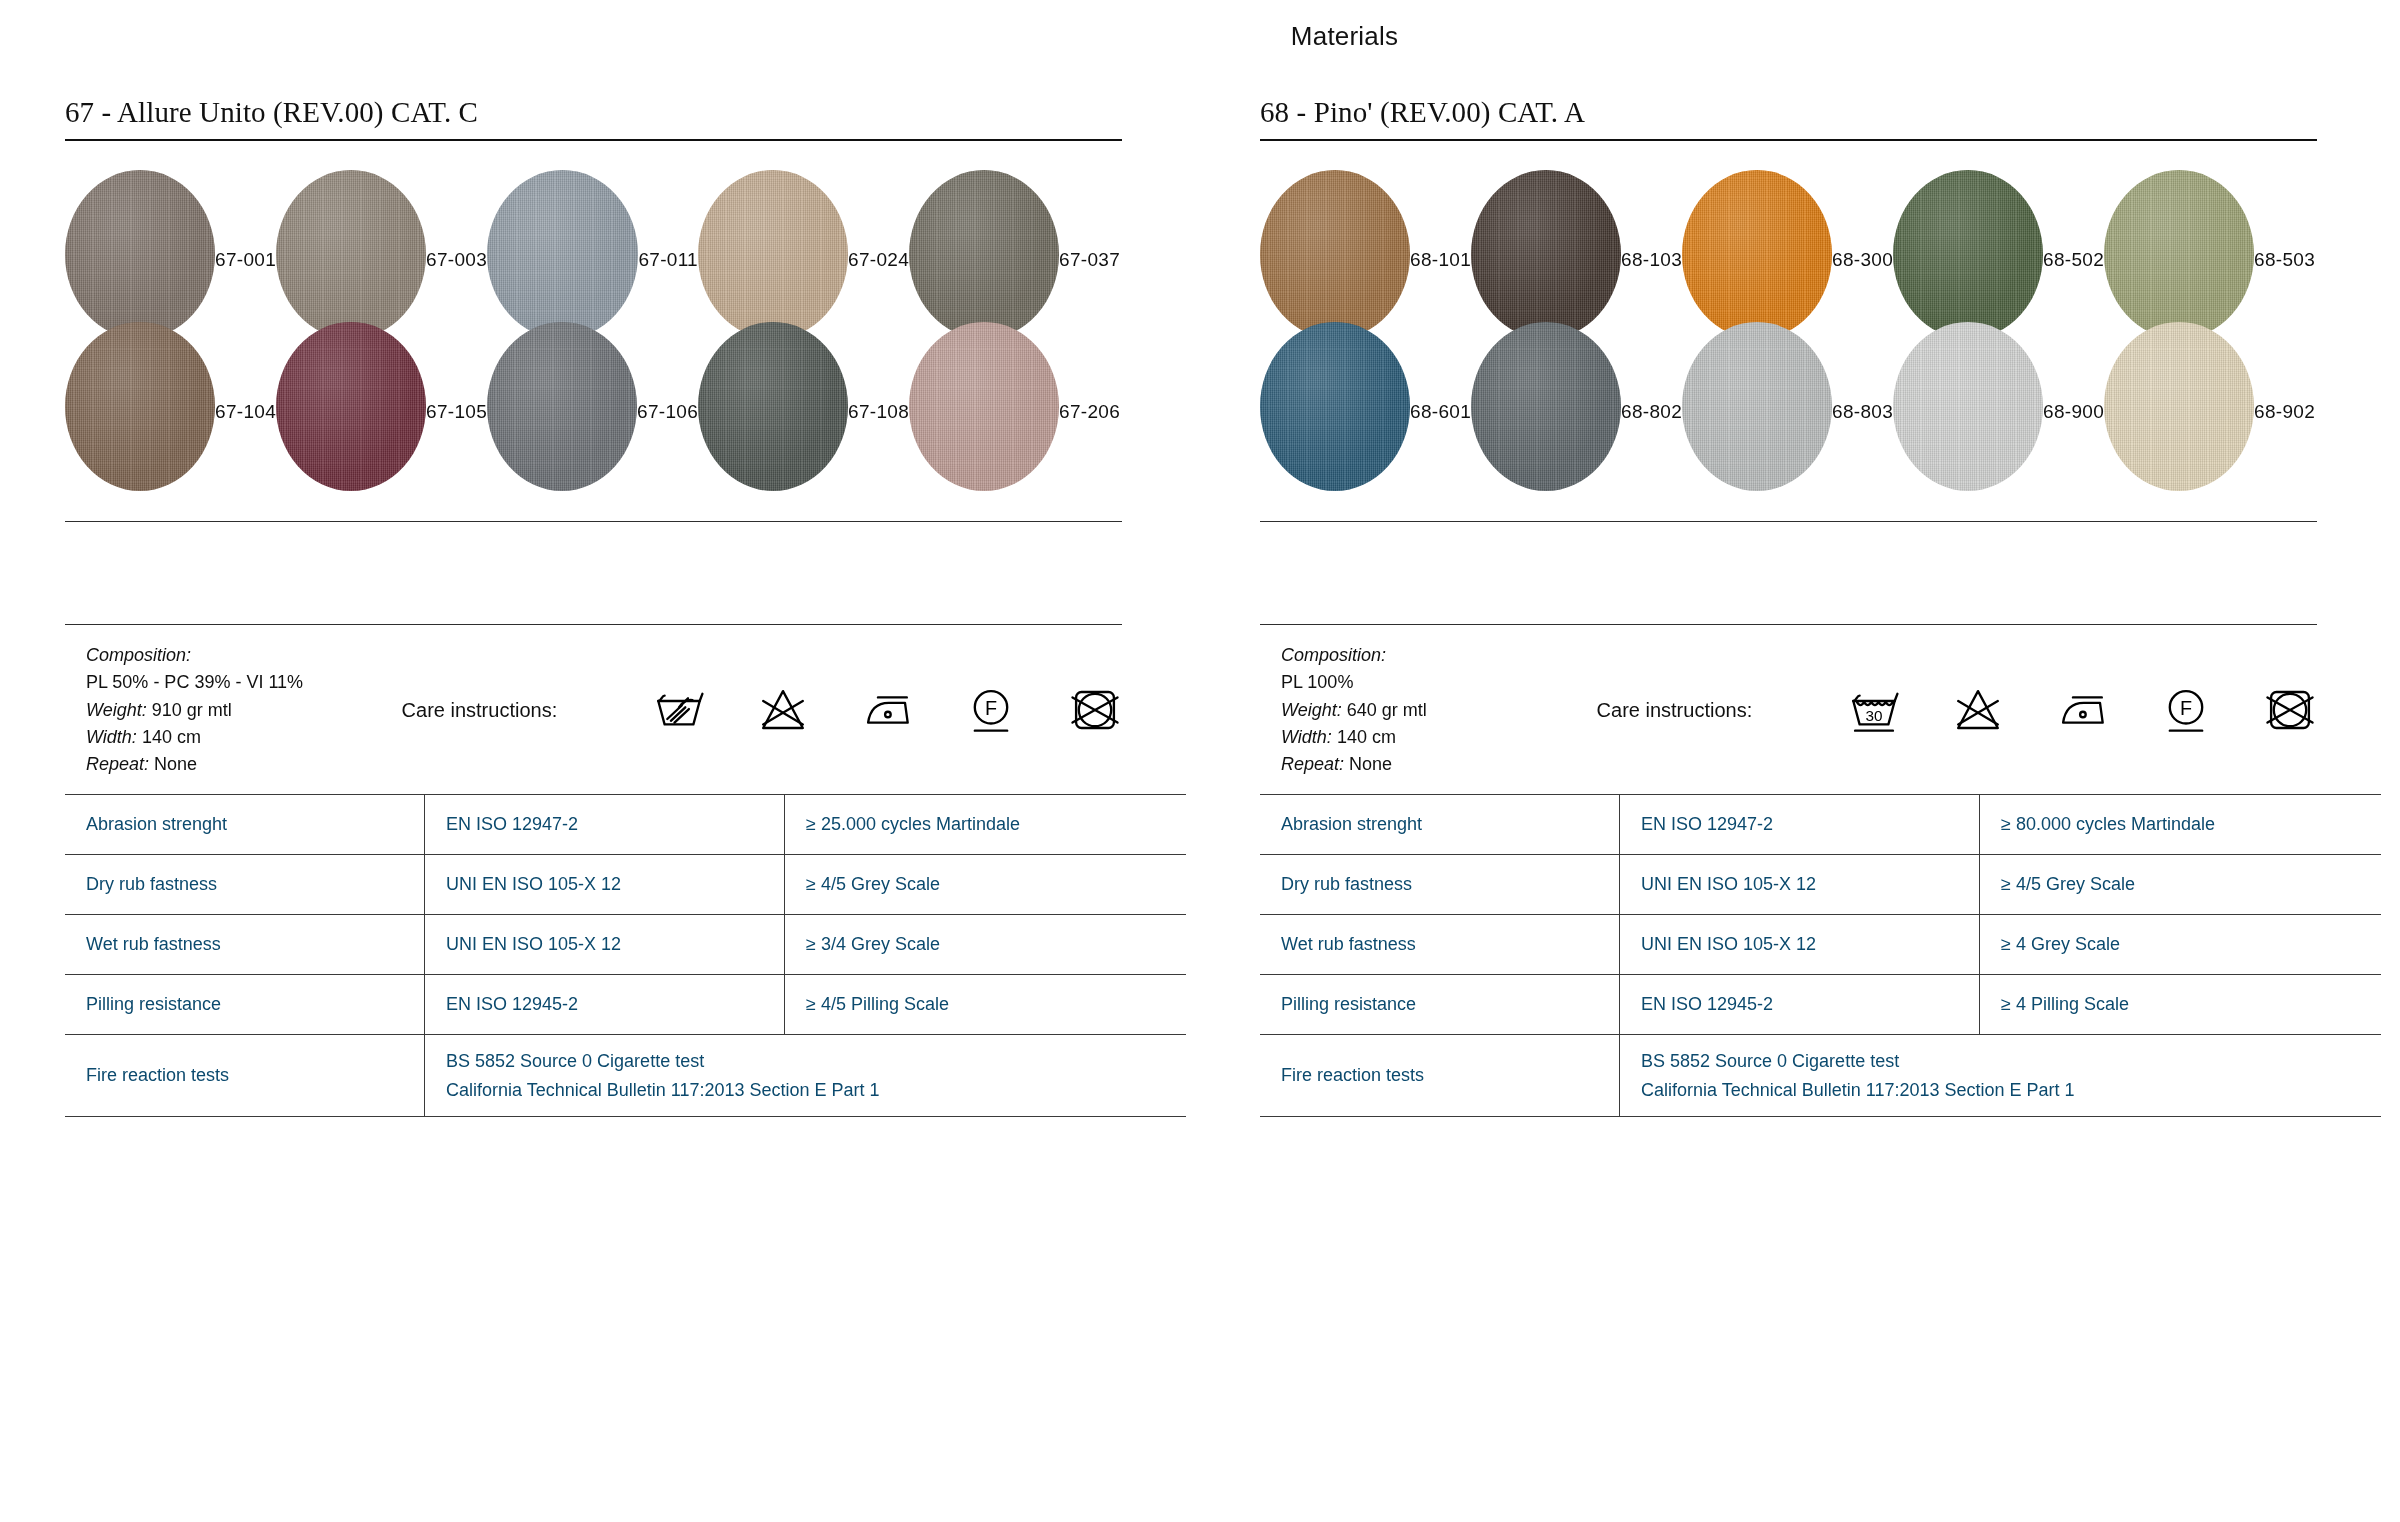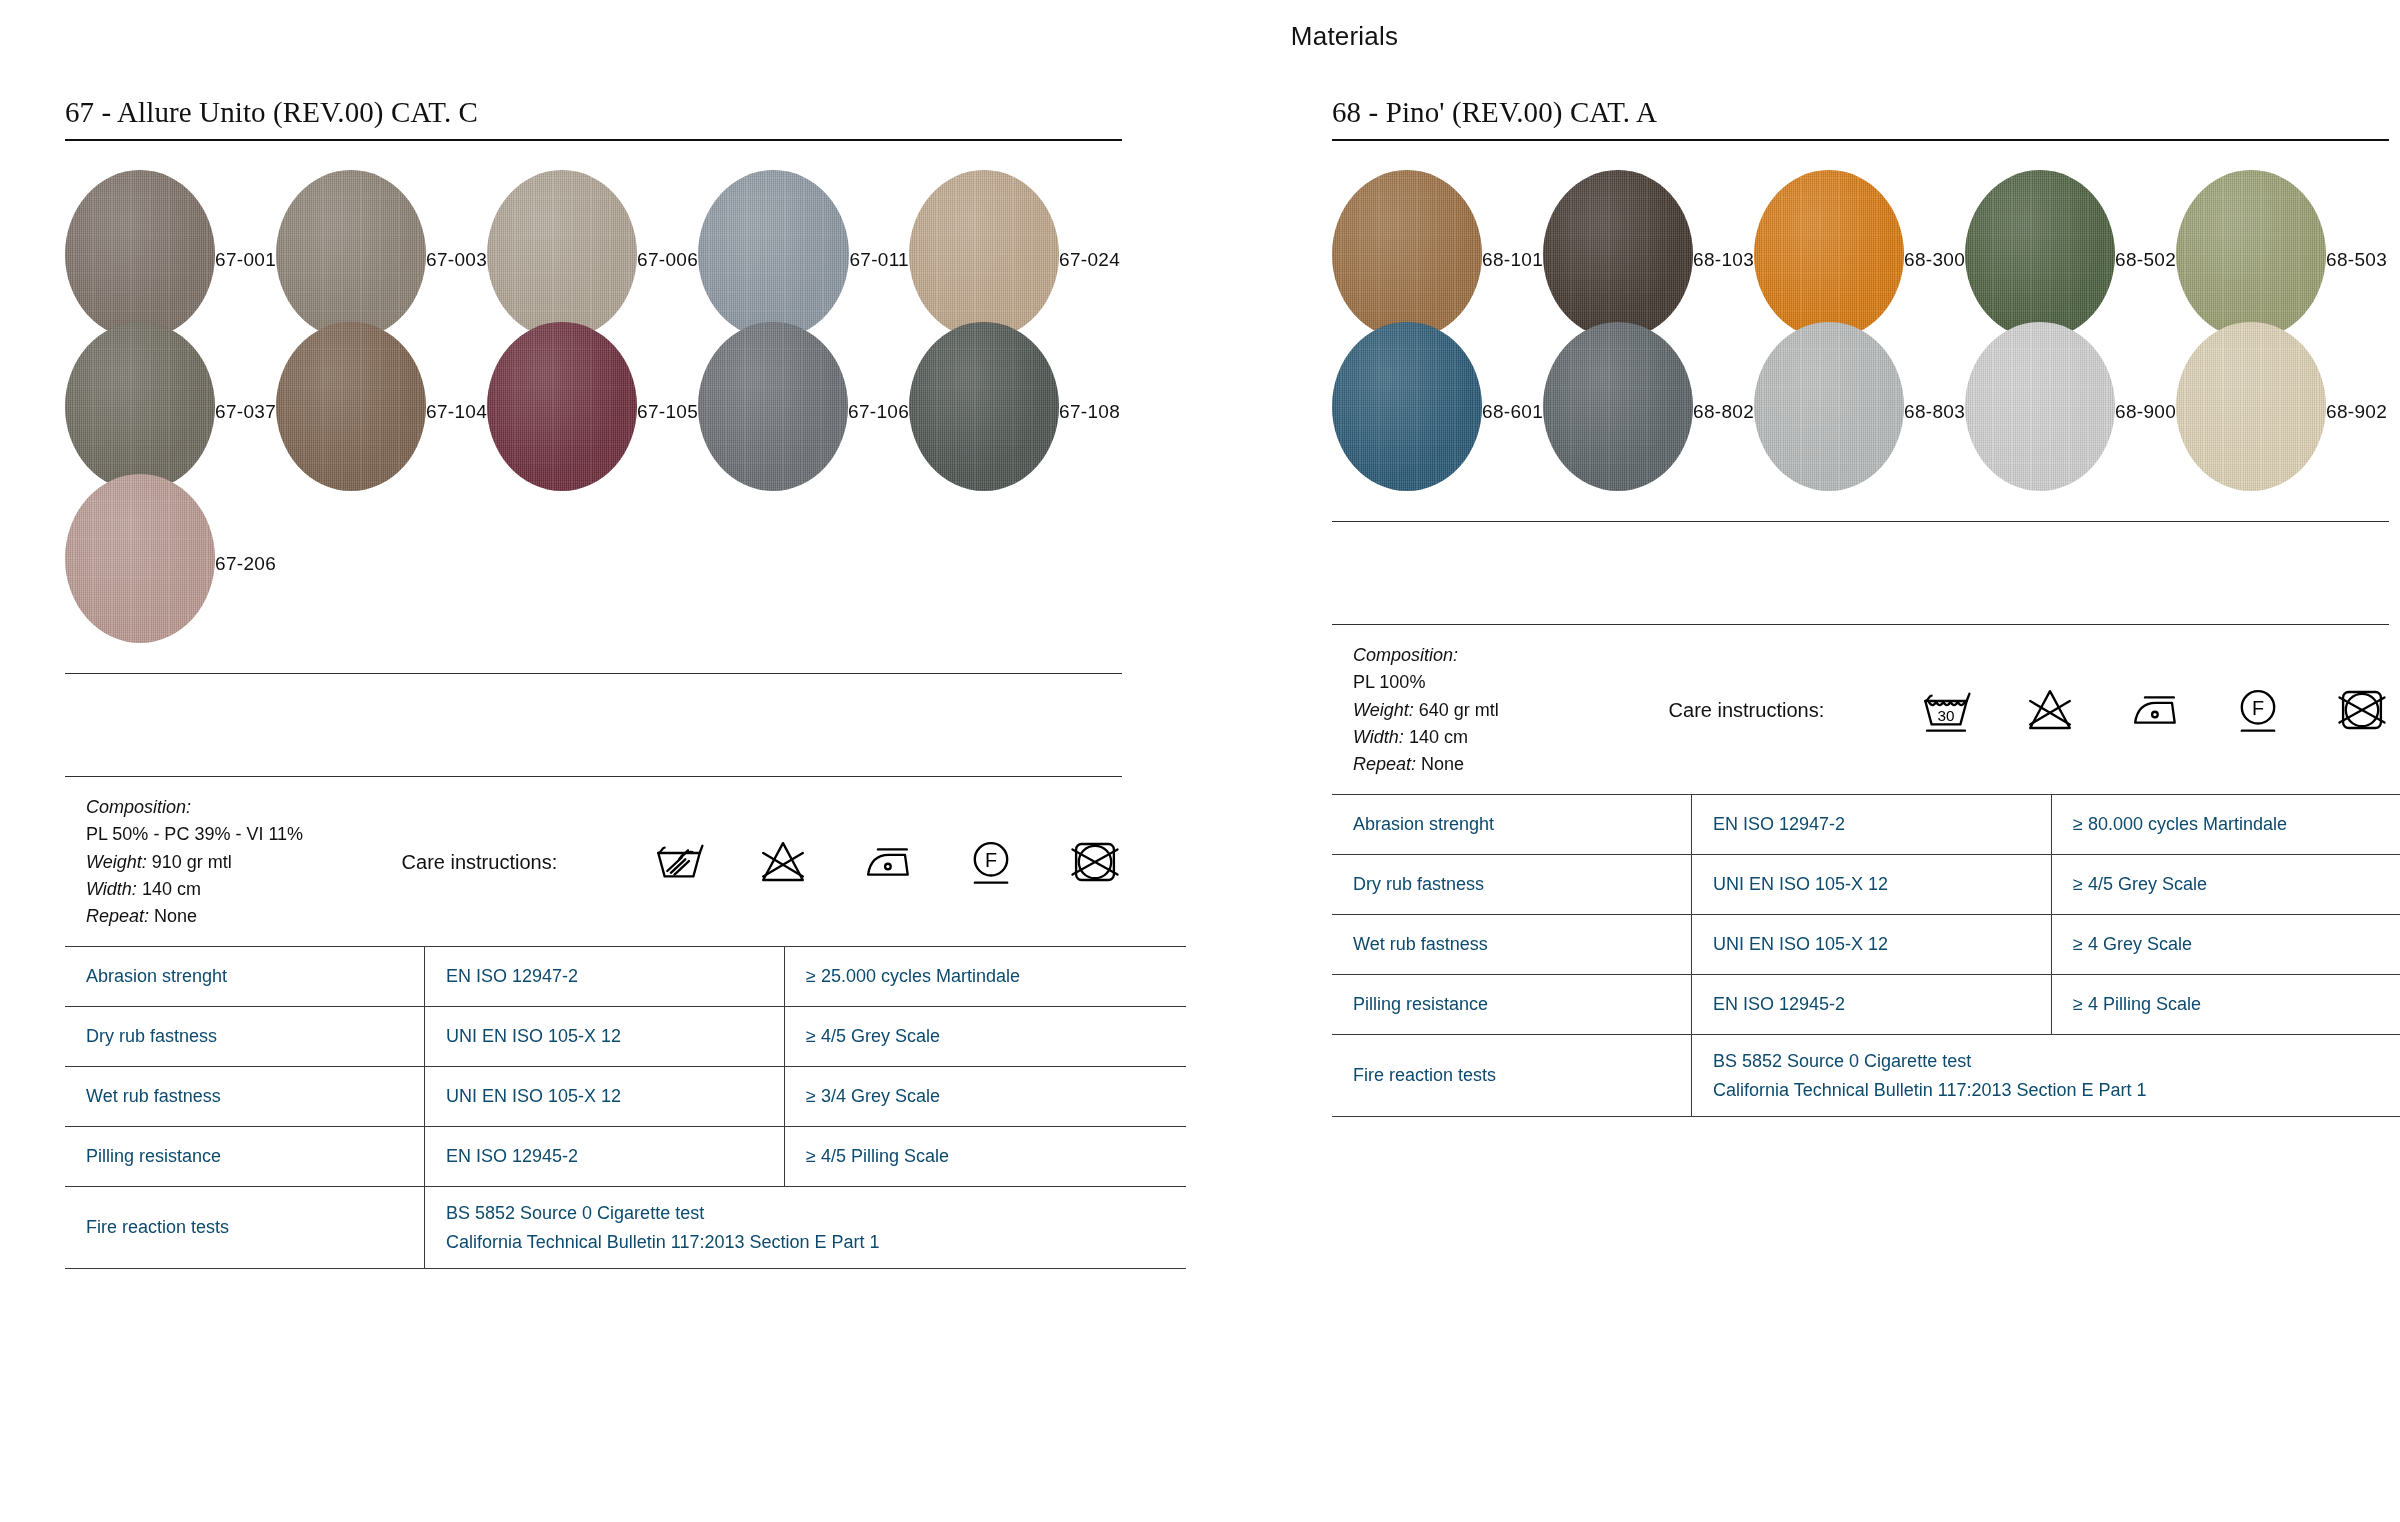--- a/index.html
+++ b/index.html
@@ -29,21 +29,21 @@
   }
   .page-header .ph-inner { display: inline-block; margin-left: 288px; }
 
   
   .column {
     position: absolute;
     top: 96px;
     width: 1057px;
   }
   .col-left  { left: 65px; }
-  .col-right { left: 1332px; }
+  .col-right { left: 1260px; }
 
   .fabric-title {
     font-family: "Liberation Serif", serif;
     font-size: 29px;
     color: #111111;
     letter-spacing: 0.1px;
     white-space: nowrap;
     padding-bottom: 9.6px;
   }
   .rule-heavy {
@@ -167,24 +167,20 @@
   <div class="swatch-grid" id="grid-left">
       <div class="swatch-cell">
         <div class="swatch-disc" style="background: rgb(125, 113, 104);"></div>
         <div class="swatch-label">67-001</div>
       </div>
       <div class="swatch-cell">
         <div class="swatch-disc" style="background: rgb(141, 130, 117);"></div>
         <div class="swatch-label">67-003</div>
       </div>
       <div class="swatch-cell">
-        <div class="swatch-disc" style="background: rgb(176, 165, 149);"></div>
-        <div class="swatch-label">67-006</div>
-      </div>
-      <div class="swatch-cell">
         <div class="swatch-disc" style="background: rgb(142, 153, 163);"></div>
         <div class="swatch-label">67-011</div>
       </div>
       <div class="swatch-cell">
         <div class="swatch-disc" style="background: rgb(192, 168, 141);"></div>
         <div class="swatch-label">67-024</div>
       </div>
       <div class="swatch-cell">
         <div class="swatch-disc" style="background: rgb(110, 106, 94);"></div>
         <div class="swatch-label">67-037</div>

